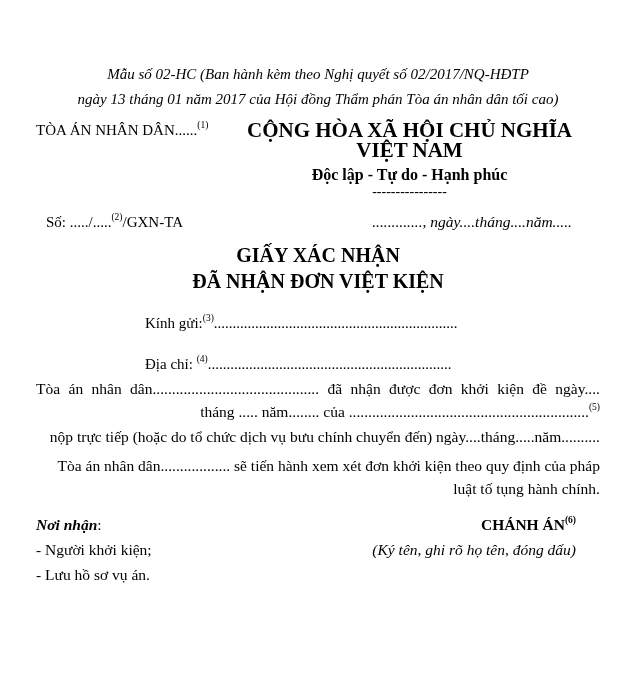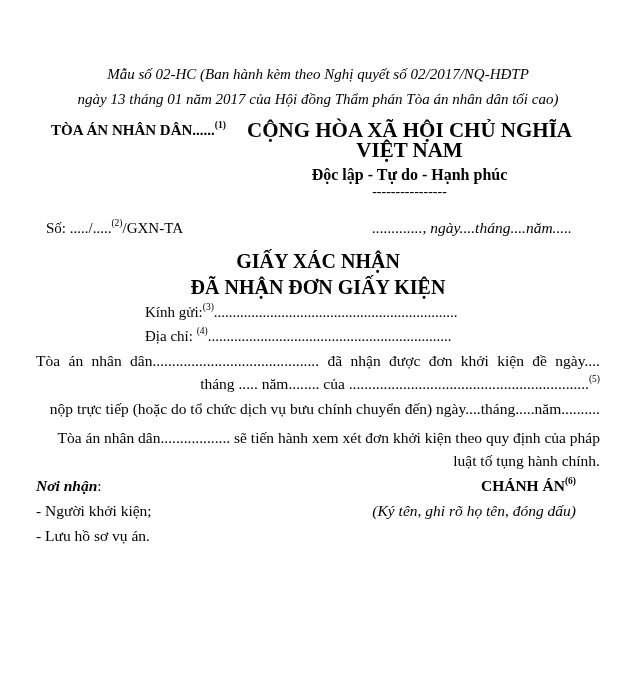--- a/index.html
+++ b/index.html
@@ -8,47 +8,47 @@
     font-family:"Liberation Serif","DejaVu Serif",serif;
     font-size:15.5px; overflow:hidden;
   }
   .doc { padding:62px 19px 0 36px; }
 
   sup { font-size:9.5px; line-height:0; position:relative; top:-1px; }
 
   .form-note { text-align:center; font-style:italic; font-size:15px; line-height:25px; }
 
   .letterhead { display:flex; margin-top:8px; }
-  .lh-left { width:205px; font-weight:bold; font-size:15px; padding-top:2px; white-space:nowrap;text-align:center; }
+  .lh-left { width:205px; font-weight:normal; font-size:15px; padding-top:2px; white-space:nowrap; }
   .lh-right { flex:1; text-align:center; padding-right:22px; }
   .republic-title { font-weight:bold; font-size:21px; line-height:20px; }
   .republic-motto { font-weight:bold; font-size:16px; line-height:22px; margin-top:4px; }
   .motto-underline { line-height:12px; font-size:14px; }
 
-  .number-row { display:flex; margin-top:20px; line-height:20px; }
+  .number-row { display:flex; margin-top:14px; line-height:20px; }
   .doc-number { margin-left:10px; font-size:15px; white-space:nowrap; }
   .date-line { margin-left:auto; margin-right:28px; font-style:italic; white-space:nowrap; }
 
   .title-block { text-align:center; font-weight:bold; font-size:20px; line-height:26px; margin-top:10px; }
 
   .addressee-block { margin-left:109px; line-height:24px; font-size:15px; }
-  .addressee-block .row { white-space:nowrap; overflow:hidden; }
+  .addressee-block .row { white-space:nowrap; overflow:hidden;margin-top:17px; }
 
   .bodytext { margin-top:1px; }
   .par { margin:0; }
   .jline { display:block; text-align:justify; text-align-last:justify; line-height:23px; }
   .lline { display:block; text-align:right; line-height:23px; white-space:nowrap; overflow:hidden; }
   .mt2 { margin-top:2px; } .mt4 { margin-top:4px; } .mt6 { margin-top:6px; }
 
   .caret {
     display:inline-block; width:1.5px; height:17px; background:#000;
     vertical-align:text-bottom; position:relative; top:3px;
   }
 
-  .footer { display:flex; margin-top:1px; }
+  .footer { display:flex; margin-top:12px; }
   .f-left { line-height:25px; }
   .f-heading { font-weight:bold; font-style:italic; }
   .f-right { width:290px; margin-left:auto; margin-right:24px; text-align:right; line-height:25px; }
   .signer-title { font-weight:bold; font-size:15.5px; }
   .signer-note { font-style:italic; margin-top:0; }
 </style>
 </head>
 <body>
 
 <div class="doc">
@@ -67,21 +67,21 @@
     </div>
   </div>
 
   <div class="number-row">
     <div class="doc-number"><span>Số: ...../.....</span><sup>(2)</sup><span>/GXN-TA</span></div>
     <div class="date-line">............., ngày....tháng....năm.....</div>
   </div>
 
   <div class="title-block">
     <div>GIẤY XÁC NHẬN</div>
-    <div>ĐÃ NHẬN ĐƠN GIẤY KIỆN</div>
+    <div>ĐÃ NHẬN ĐƠN VIỆT KIỆN</div>
   </div>
 
   <div class="addressee-block">
     <div class="row"><span>Kính gửi:</span><sup>(3)</sup><span>.................................................................</span></div>
     <div class="row"><span>Địa chỉ: </span><sup>(4)</sup><span>.................................................................</span></div>
   </div>
 
   <div class="bodytext">
     <p class="par">
       <span class="jline">Tòa án nhân dân........................................... đã nhận được đơn khởi kiện đề ngày....</span>

